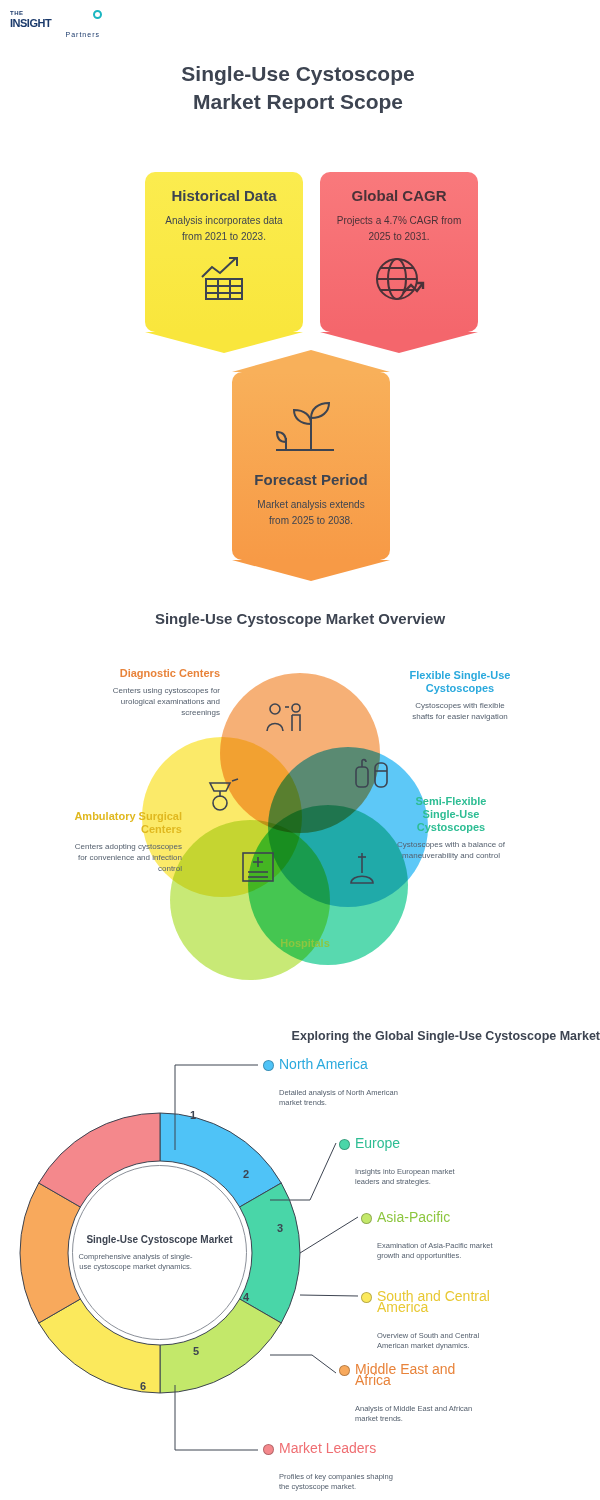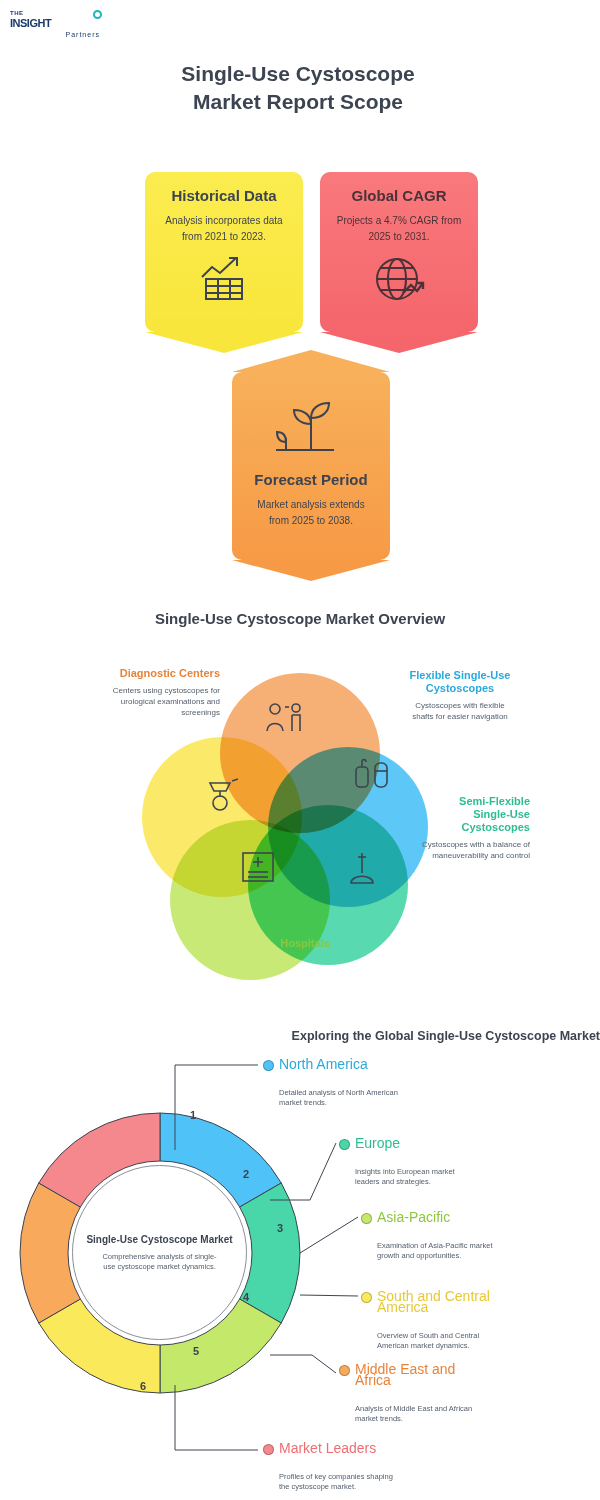--- a/index.html
+++ b/index.html
@@ -80,33 +80,33 @@
   #venn-left   { left: 142px; top: 82px;  background: #fbe95c; opacity: .92; }
 
   .venn-label { position: absolute; width: 110px; }
   .venn-label .vl-title { font-size: 11px; font-weight: bold; line-height: 13px; }
   .venn-label .vl-text { font-size: 8px; color: #55606e; line-height: 11px; margin-top: 5px; }
 
   #vl-diagnostic { left: 110px; top: 12px; text-align: right; }
   #vl-diagnostic .vl-title { color: #e8833a; }
   #vl-flexible { left: 405px; top: 14px; text-align: center; }
   #vl-flexible .vl-title { color: #2aa9dd; }
-  #vl-semiflex { left: 420px; top: 140px; text-align: right; }
+  #vl-semiflex { left: 396px; top: 140px; text-align: center; }
   #vl-semiflex .vl-title { color: #2dbd93; }
   #vl-ambulatory { left: 72px; top: 155px; text-align: right; }
   #vl-ambulatory .vl-title { color: #e0b81f; }
   #vl-hospitals { left: 245px; top: 282px; text-align: center; width: 120px; }
   #vl-hospitals .vl-title { color: #8dc63f; }
 
   
   .donut-wrap { position: absolute; left: 0; top: 1055px; width: 600px; height: 440px; }
   .donut-center {
     position: absolute; left: 72px; top: 1165px; width: 175px; height: 175px;
     border-radius: 50%; background: #ffffff; border: 1px solid #8a8f98;
-    display: flex; flex-direction: column; align-items: center; justify-content: center;
+    display: flex; flex-direction: column; justify-content: center;
   }
   .donut-center .dc-title { font-size: 10px; font-weight: bold; text-align: center; line-height: 13px; color: #3d4451; }
   .donut-center .dc-text { font-size: 7.5px; text-align: center; line-height: 10px; color: #55606e; margin-top: 6px; width: 125px; }
 
   .seg-num { position: absolute; font-size: 11px; font-weight: bold; color: #3d4451; }
 
   .legend { position: absolute; width: 125px; }
   .legend .lg-dot { position: absolute; left: -16px; top: 1px; width: 11px; height: 11px; border-radius: 50%; border: 1px solid rgba(0,0,0,.25); }
   .legend .lg-title { font-size: 14px; font-weight: normal; line-height: 11px; }
   .legend .lg-text { font-size: 7.5px; color: #55606e; line-height: 10px; margin-top: 18px; }
@@ -234,20 +234,24 @@
     <div class="vl-text">Centers using cystoscopes for urological examinations and screenings</div>
   </div>
   <div class="venn-label" id="vl-flexible">
     <div class="vl-title">Flexible Single-Use Cystoscopes</div>
     <div class="vl-text">Cystoscopes with flexible shafts for easier navigation</div>
   </div>
   <div class="venn-label" id="vl-semiflex">
     <div class="vl-title">Semi-Flexible Single-Use Cystoscopes</div>
     <div class="vl-text">Cystoscopes with a balance of maneuverability and control</div>
   </div>
+  <div class="venn-label" id="vl-ambulatory">
+    <div class="vl-title">Ambulatory Surgical Centers</div>
+    <div class="vl-text">Centers adopting cystoscopes for convenience and infection control</div>
+  </div>
   <div class="venn-label" id="vl-hospitals">
     <div class="vl-title">Hospitals</div>
   </div>
 </div>
 
 <div class="sec-heading" id="heading-global">Exploring the Global Single-Use Cystoscope Market</div>
 
 <div class="donut-wrap">
   <svg width="600" height="440" viewBox="0 0 600 440" style="position:absolute;left:0;top:0;">
     <g transform="translate(160,198)" stroke="#3d4451" stroke-width="1">

